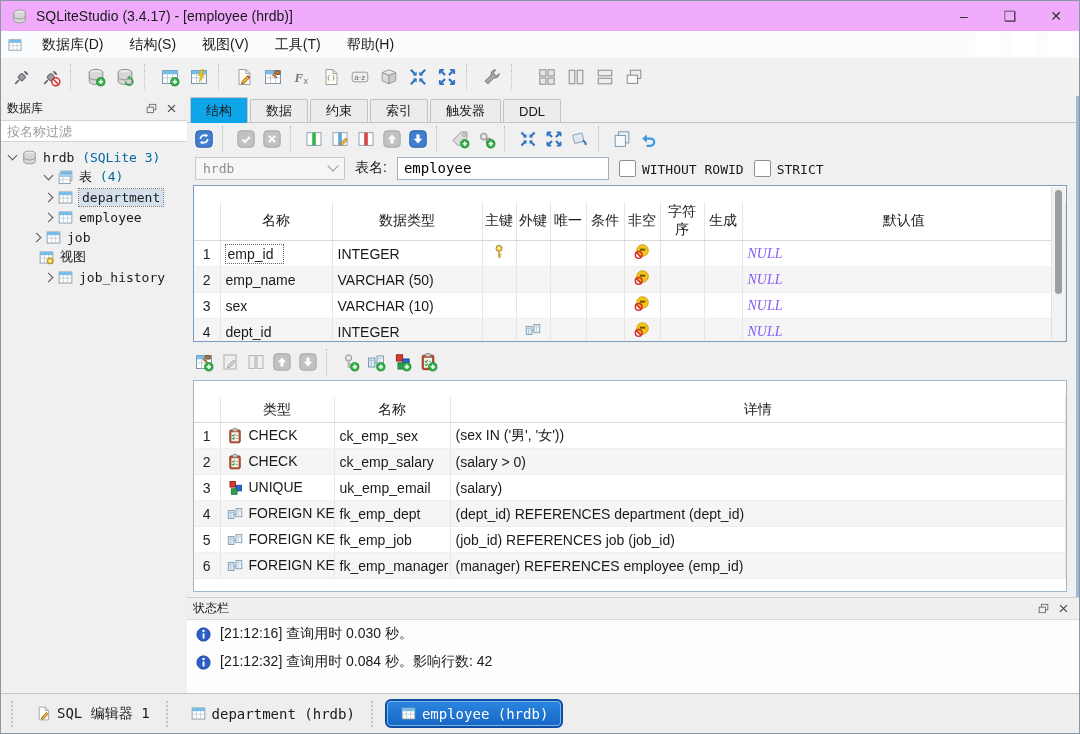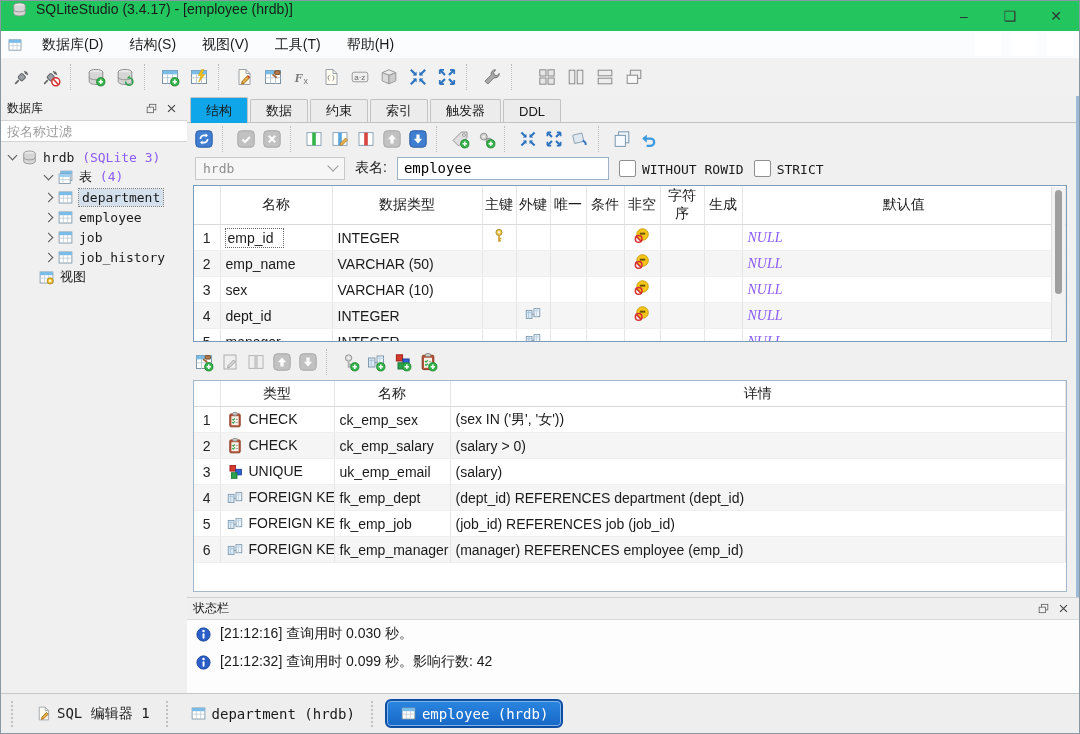--- a/index.html
+++ b/index.html
@@ -1,21 +1,21 @@
 <!DOCTYPE html>
 <html><head>
 <meta charset="utf-8">
 <style>
   html,body{margin:0;padding:0;background:#cfd6db;}
   #app{position:relative;width:1080px;height:734px;background:#f0f0f0;
        border:1px solid #8a98a3;box-sizing:border-box;overflow:hidden;
        font-family:"Liberation Sans",sans-serif;color:#1a1a1a;}
   
-  .titlebar{position:absolute;left:0;top:0;right:0;height:30px;background:#22c55e;
-            display:flex;align-items:flex-start;padding-left:10px;gap:8px;font-size:14px;}
+  .titlebar{position:absolute;left:0;top:0;right:0;height:30px;background:#f0abfc;
+            display:flex;align-items:center;padding-left:10px;gap:8px;font-size:14px;}
   .win-controls{position:absolute;right:0;top:0;height:30px;display:flex;}
   .win-btn{width:46px;height:30px;display:flex;align-items:center;justify-content:center;
            font-size:14px;color:#333;}
   
   .menubar{position:absolute;left:0;top:30px;right:0;height:27px;background:#fbfcfd;
            display:flex;align-items:center;border-bottom:1px solid #e7e7e7;font-size:14px;}
   .menubar .child-icon{margin:0 6px 0 6px;display:flex;}
   .menu-item{padding:0 13px;height:27px;display:flex;align-items:center;}
   .menu-ghosts{position:absolute;right:6px;top:2px;display:flex;gap:10px;}
   .menu-ghost{width:26px;height:23px;background:rgba(255,255,255,.85);border-radius:2px;}
@@ -37,21 +37,21 @@
   .filter::placeholder{color:#9c9c9c;}
   .tree{padding-top:5px;font:13px "DejaVu Sans Mono",monospace;}
   .trow{height:20px;display:flex;align-items:center;white-space:nowrap;}
   .chev{width:6px;height:6px;border-right:1.4px solid #555;border-bottom:1.4px solid #555;
         display:inline-block;flex:none;}
   .chev.down{transform:rotate(45deg);margin-top:-3px;}
   .chev.right{transform:rotate(-45deg);}
   .chev.none{border:none;}
   .tlabel{margin-left:5px;}
   .tsel{background:#d4e0ec;outline:1px dotted #7c7c7c;padding:1px 3px;}
-  .blue{color:#8b5cf6;}
+  .blue{color:#0369a1;}
   .tico{margin-left:5px;display:flex;flex:none;}
   
   .mdi{position:absolute;left:186px;top:95px;right:0;height:503px;background:#f0f0f0;
        border-right:3px solid #9dbbd6;box-sizing:border-box;}
   .tabbar{height:26px;display:flex;align-items:flex-end;padding-left:3px;
           border-bottom:1px solid #c2c2c2;font-size:13px;}
   .tab{height:22px;padding:0 15px;display:flex;align-items:center;background:#ececec;
        border:1px solid #c2c2c2;border-bottom:none;margin-right:2px;border-radius:2px 2px 0 0;}
   .tab.active{background:#0ea5e9;height:25px;margin-bottom:-1px;}
   .stoolbar{height:31px;display:flex;align-items:center;padding-left:4px;}
@@ -63,21 +63,21 @@
   .combo .arr{width:7px;height:7px;border-right:1.4px solid #9a9a9a;border-bottom:1.4px solid #9a9a9a;
               transform:rotate(45deg);margin-top:-4px;}
   .tname-input{width:212px;height:23px;border:1px solid #9cb2c4;background:#fff;
                font:14px "DejaVu Sans Mono",monospace;padding:0 6px;box-sizing:border-box;}
   .cb{display:flex;align-items:flex-end;gap:6px;font:13px "DejaVu Sans Mono",monospace;}
   .cbbox{width:15px;height:15px;background:#fff;border:1px solid #8f8f8f;border-radius:2px;}
   
   .gridwrap{position:relative;margin:3px 9px 0 6px;background:#fff;border:1px solid #7b9cbd;
             overflow:hidden;}
   .gridwrap.cons{border-color:#a2b8ca;}
-  table.grid{border-collapse:collapse;table-layout:fixed;width:100%;font-size:14px;}
+  table.grid{border-collapse:collapse;table-layout:fixed;width:100%;font-size:14px;margin-top:16px;}
   table.grid th{font-weight:normal;height:23px;border-bottom:1px solid #d9d9d9;
                 border-right:1px solid #e6e6e6;background:#fff;overflow:hidden;}
   table.grid td{height:25px;border-right:1px solid #e6e6e6;border-bottom:1px solid #efefef;
                 padding:0 5px;overflow:hidden;white-space:nowrap;}
   table.grid tr.even td{background:#f5f5f5;}
   table.grid td.num{text-align:center;color:#222;background:#fff;padding:0;}
   table.grid tr.even td.num{background:#f5f5f5;}
   table.grid td.c{text-align:center;padding:0;}
   td .dotted{outline:1px dotted #666;display:inline-block;padding:1px 10px 1px 2px;}
   .nullv{color:#8b5cf6;font-style:italic;font-family:"Liberation Serif",serif;}
@@ -348,54 +348,54 @@
           <span class="chev right"></span>
           <span class="tico ico">
             <svg width="17" height="17" viewBox="0 0 20 20">
               <rect x="2.5" y="3.5" width="15" height="13" fill="#fff" stroke="#7d93a5"></rect>
               <rect x="2.5" y="3.5" width="15" height="3.8" fill="#79bce8"></rect>
               <path d="M2.5 10.8h15M7.5 7.3v9.2M12.5 7.3v9.2" stroke="#bfccd6" fill="none"></path>
             </svg>
           </span>
           <span class="tlabel">employee</span>
         </div>
-        <div class="trow" style="padding-left: 44px;">
+        <div class="trow" style="padding-left: 32px;">
           <span class="chev right"></span>
           <span class="tico ico">
             <svg width="17" height="17" viewBox="0 0 20 20">
               <rect x="2.5" y="3.5" width="15" height="13" fill="#fff" stroke="#7d93a5"></rect>
               <rect x="2.5" y="3.5" width="15" height="3.8" fill="#79bce8"></rect>
               <path d="M2.5 10.8h15M7.5 7.3v9.2M12.5 7.3v9.2" stroke="#bfccd6" fill="none"></path>
             </svg>
           </span>
           <span class="tlabel">job</span>
-        </div>
-        <div class="trow" style="padding-left: 44px;">
-          <span class="chev right"></span>
-          <span class="tico ico">
-            <svg width="17" height="17" viewBox="0 0 20 20">
-              <rect x="2.5" y="3.5" width="15" height="13" fill="#fff" stroke="#7d93a5"></rect>
-              <rect x="2.5" y="3.5" width="15" height="3.8" fill="#79bce8"></rect>
-              <path d="M2.5 10.8h15M7.5 7.3v9.2M12.5 7.3v9.2" stroke="#bfccd6" fill="none"></path>
-            </svg>
-          </span>
-          <span class="tlabel">job_history</span>
         </div>
         <div class="trow" style="padding-left: 26px;">
           <span class="chev none"></span>
           <span class="tico ico">
             <svg width="17" height="17" viewBox="0 0 20 20">
               <rect x="2.5" y="3.5" width="15" height="13" fill="#fff" stroke="#7d93a5"></rect>
               <rect x="2.5" y="3.5" width="15" height="3.8" fill="#79bce8"></rect>
               <path d="M2.5 10.8h15M7.5 7.3v9.2M12.5 7.3v9.2" stroke="#bfccd6" fill="none"></path>
               <circle cx="14.3" cy="14" r="3.6" fill="#f2c230" stroke="#ad8410"></circle>
               <circle cx="14.3" cy="14" r="1.3" fill="#fff"></circle>
             </svg>
           </span>
           <span class="tlabel">视图</span>
+        </div>
+        <div class="trow" style="padding-left: 44px;">
+          <span class="chev right"></span>
+          <span class="tico ico">
+            <svg width="17" height="17" viewBox="0 0 20 20">
+              <rect x="2.5" y="3.5" width="15" height="13" fill="#fff" stroke="#7d93a5"></rect>
+              <rect x="2.5" y="3.5" width="15" height="3.8" fill="#79bce8"></rect>
+              <path d="M2.5 10.8h15M7.5 7.3v9.2M12.5 7.3v9.2" stroke="#bfccd6" fill="none"></path>
+            </svg>
+          </span>
+          <span class="tlabel">job_history</span>
         </div>
       </div>
   </div>
 
   <div class="mdi">
     <div class="tabbar" id="editor-tabs">
         <div class="tab active">结构</div>
         <div class="tab">数据</div>
         <div class="tab">约束</div>
         <div class="tab">索引</div>
@@ -896,21 +896,21 @@
           <span>[21:12:16] 查询用时 0.030 秒。</span>
         </div>
         <div class="smsg">
           <span class="ico">
             <svg width="17" height="17" viewBox="0 0 20 20">
               <circle cx="10" cy="10" r="7.8" fill="#2b5fc7" stroke="#1d4699"></circle>
               <rect x="8.9" y="8.6" width="2.3" height="6.4" rx="1.1" fill="#fff"></rect>
               <circle cx="10" cy="5.9" r="1.5" fill="#fff"></circle>
             </svg>
           </span>
-          <span>[21:12:32] 查询用时 0.099 秒。影响行数: 42</span>
+          <span>[21:12:32] 查询用时 0.084 秒。影响行数: 42</span>
         </div>
       </div>
   </div>
 
   <div class="taskbar" id="taskbar">
       <div class="thandle"></div>
       <div class="task">
         <span class="ico">
           <svg width="17" height="17" viewBox="0 0 20 20">
             <path d="M5 2.5h7l4 4v11H5z" fill="#fffdf2" stroke="#98a0a8"></path>

